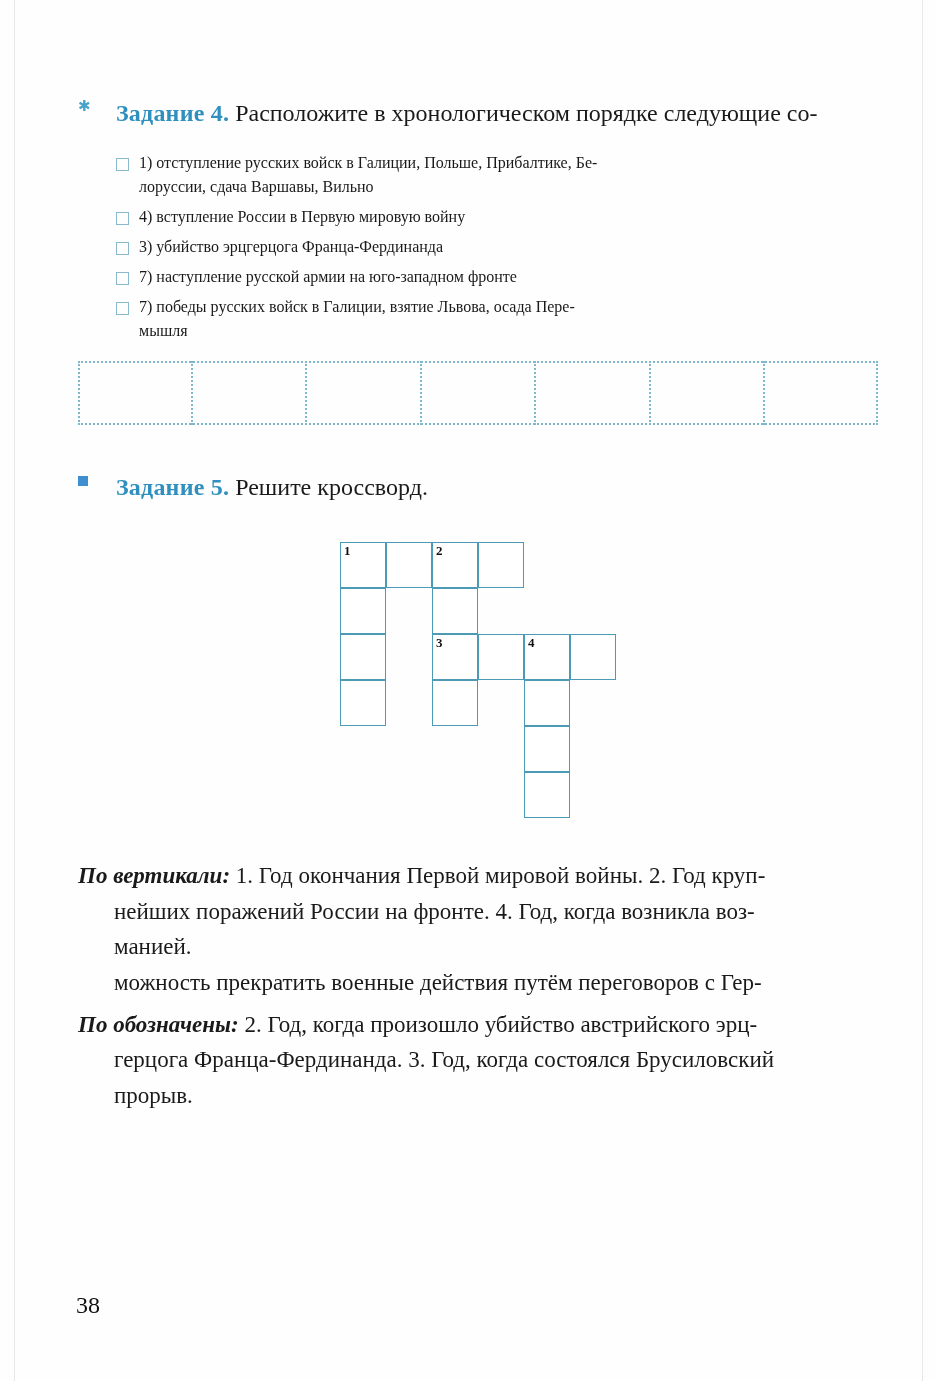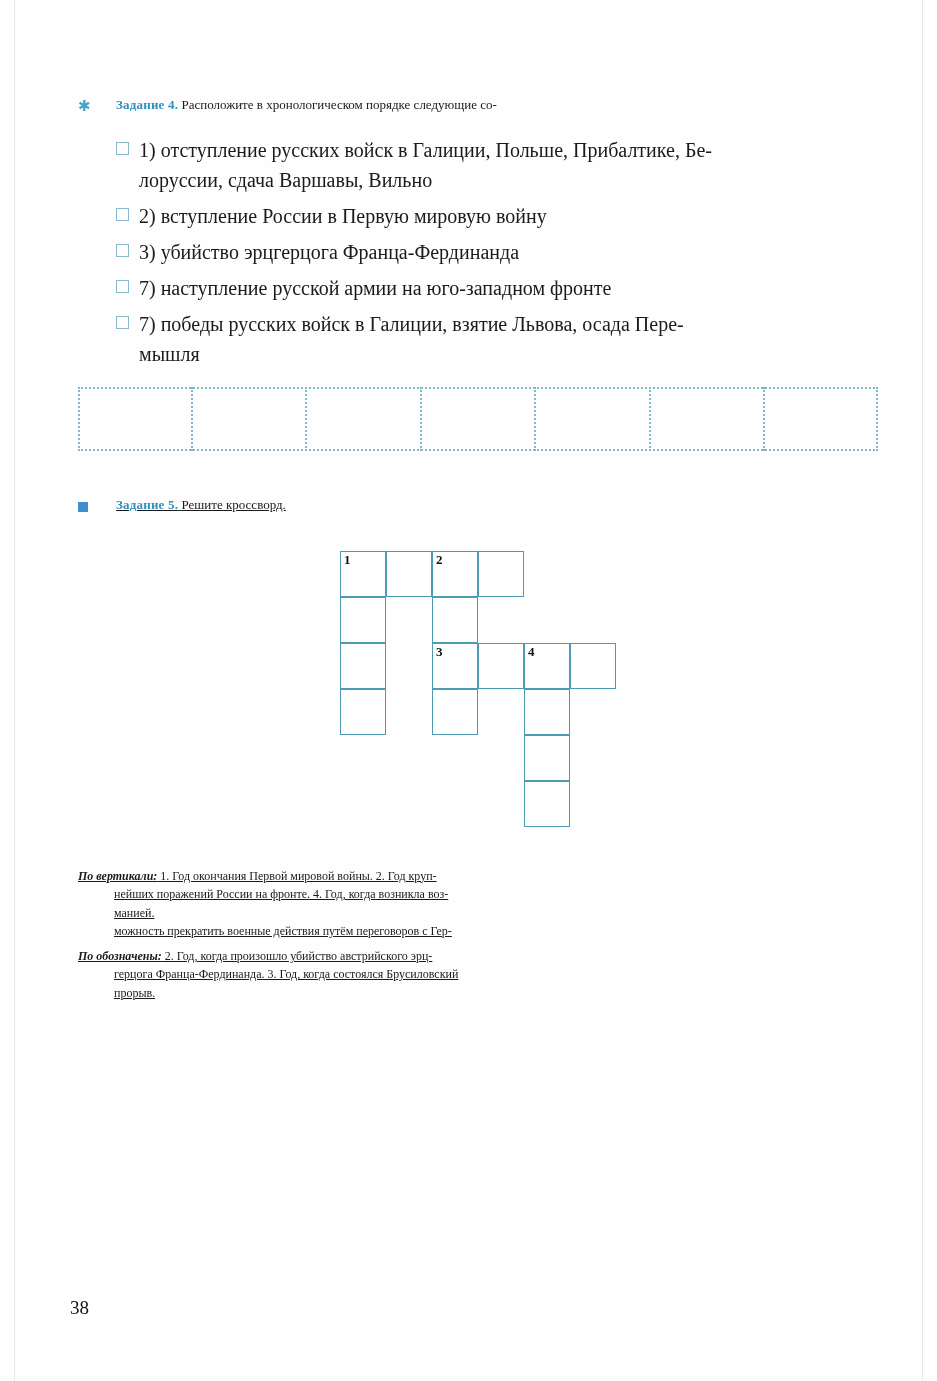--- a/index.html
+++ b/index.html
@@ -54,21 +54,21 @@
     line-height: 1;
   }
   .task-marker.square {
     width: 10px;
     height: 10px;
     background: #3f8fd0;
     top: 7px;
   }
   .task-head {
     padding-left: 38px;
-    font-size: 13px;
+    font-size: 24px;
     line-height: 1.52;
     text-align: justify;
   }
   .task-label {
     color: #2f8fbe;
     font-weight: bold;
     letter-spacing: .2px;
   }
   .task-text {
     color: #1a1a1a;
@@ -81,21 +81,21 @@
 
   
   .options {
     margin-top: 20px;
     padding-left: 38px;
   }
   .option {
     display: flex;
     align-items: flex-start;
     margin-bottom: 6px;
-    font-size: 20px;
+    font-size: 16px;
     line-height: 1.5;
   }
   .opt-box {
     flex: 0 0 auto;
     width: 11px;
     height: 11px;
     border: 1px solid #8ab8cf;
     margin-top: 7px;
     margin-right: 10px;
   }
@@ -158,42 +158,42 @@
     top: 0px;
     font-size: 13px;
     font-weight: bold;
     font-family: "Liberation Serif", serif;
     color: #111;
   }
 
   
   .clues {
     margin-top: 40px;
-    font-size: 12px;
+    font-size: 23px;
     line-height: 1.55;
   }
   .clue-block {
     margin-bottom: 6px;
     text-align: justify;
   }
   .clue-title {
     font-weight: bold;
     font-style: italic;
   }
   .clue-block .ind {
     display: block;
     padding-left: 36px;
   }
 
   
   .page-number {
     position: absolute;
-    left: 70px;
+    left: 76px;
     bottom: 62px;
-    font-size: 19px;
+    font-size: 24px;
     color: #111;
     font-family: "Liberation Serif", serif;
   }
 </style>
 </head>
 <body>
 
 <div class="page">
   <div class="edge-left"></div>
   <div class="edge-right"></div>
@@ -211,21 +211,21 @@
         <div class="option">
           <span class="opt-box"></span>
           <span class="opt-text">
             <span>1) отступление русских войск в Галиции, Польше, Прибалтике, Бе-</span>
             <span class="cont">лоруссии, сдача Варшавы, Вильно</span>
           </span>
         </div>
         <div class="option">
           <span class="opt-box"></span>
           <span class="opt-text">
-            <span>2) вступление России в Первую мировую войну</span>
+            <span>4) вступление России в Первую мировую войну</span>
           </span>
         </div>
         <div class="option">
           <span class="opt-box"></span>
           <span class="opt-text">
             <span>3) убийство эрцгерцога Франца-Фердинанда</span>
           </span>
         </div>
         <div class="option">
           <span class="opt-box"></span>
@@ -249,21 +249,21 @@
           <div class="cell"></div>
           <div class="cell"></div>
           <div class="cell"></div>
           <div class="cell"></div>
           <div class="cell"></div>
           <div class="cell"></div>
         </div>
       </div>
     </div>
 
-    <div class="task" style="margin-top:44px;text-decoration:underline;">
+    <div class="task" style="margin-top:44px;">
       <div class="task-marker square"></div>
       <div class="task-head">
         <span class="task-label">Задание 5.</span>
         <span class="task-text">Решите кроссворд.</span>
       </div>
 
       <div class="crossword-wrap">
         <div class="crossword">
           <div class="cw-cell" style="left:0px;   top:0px;">
               <span class="num">1</span>

